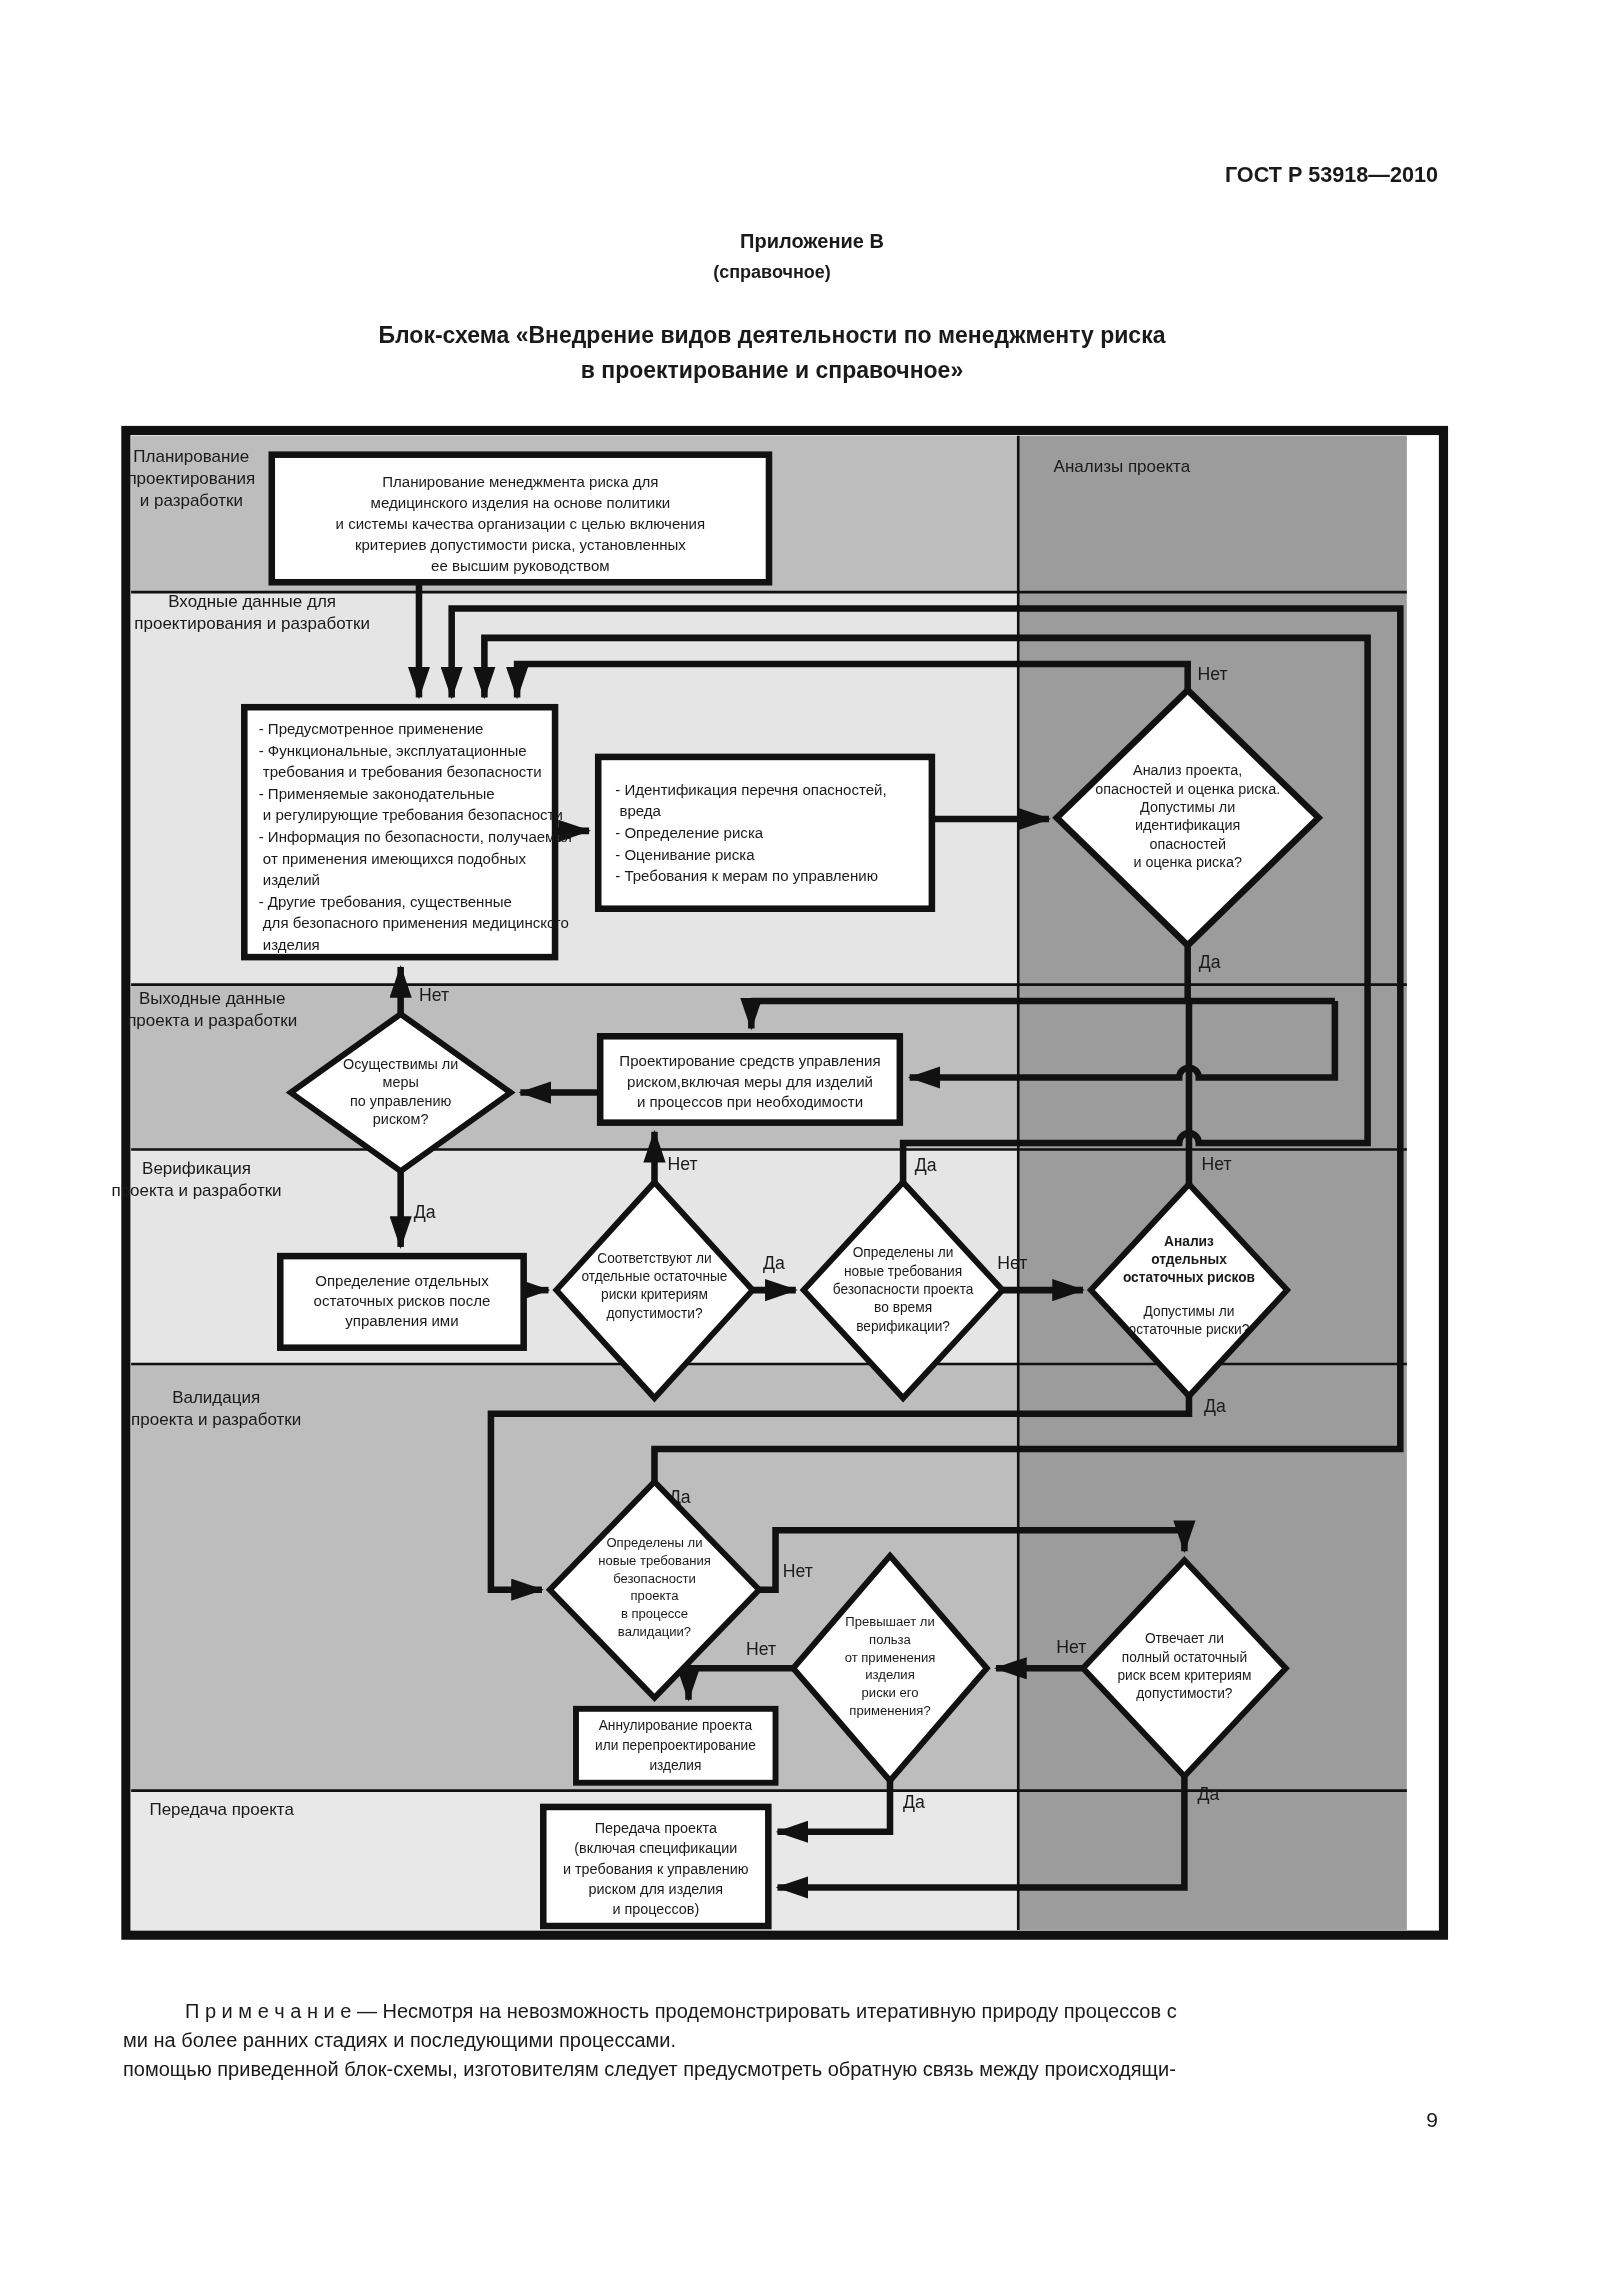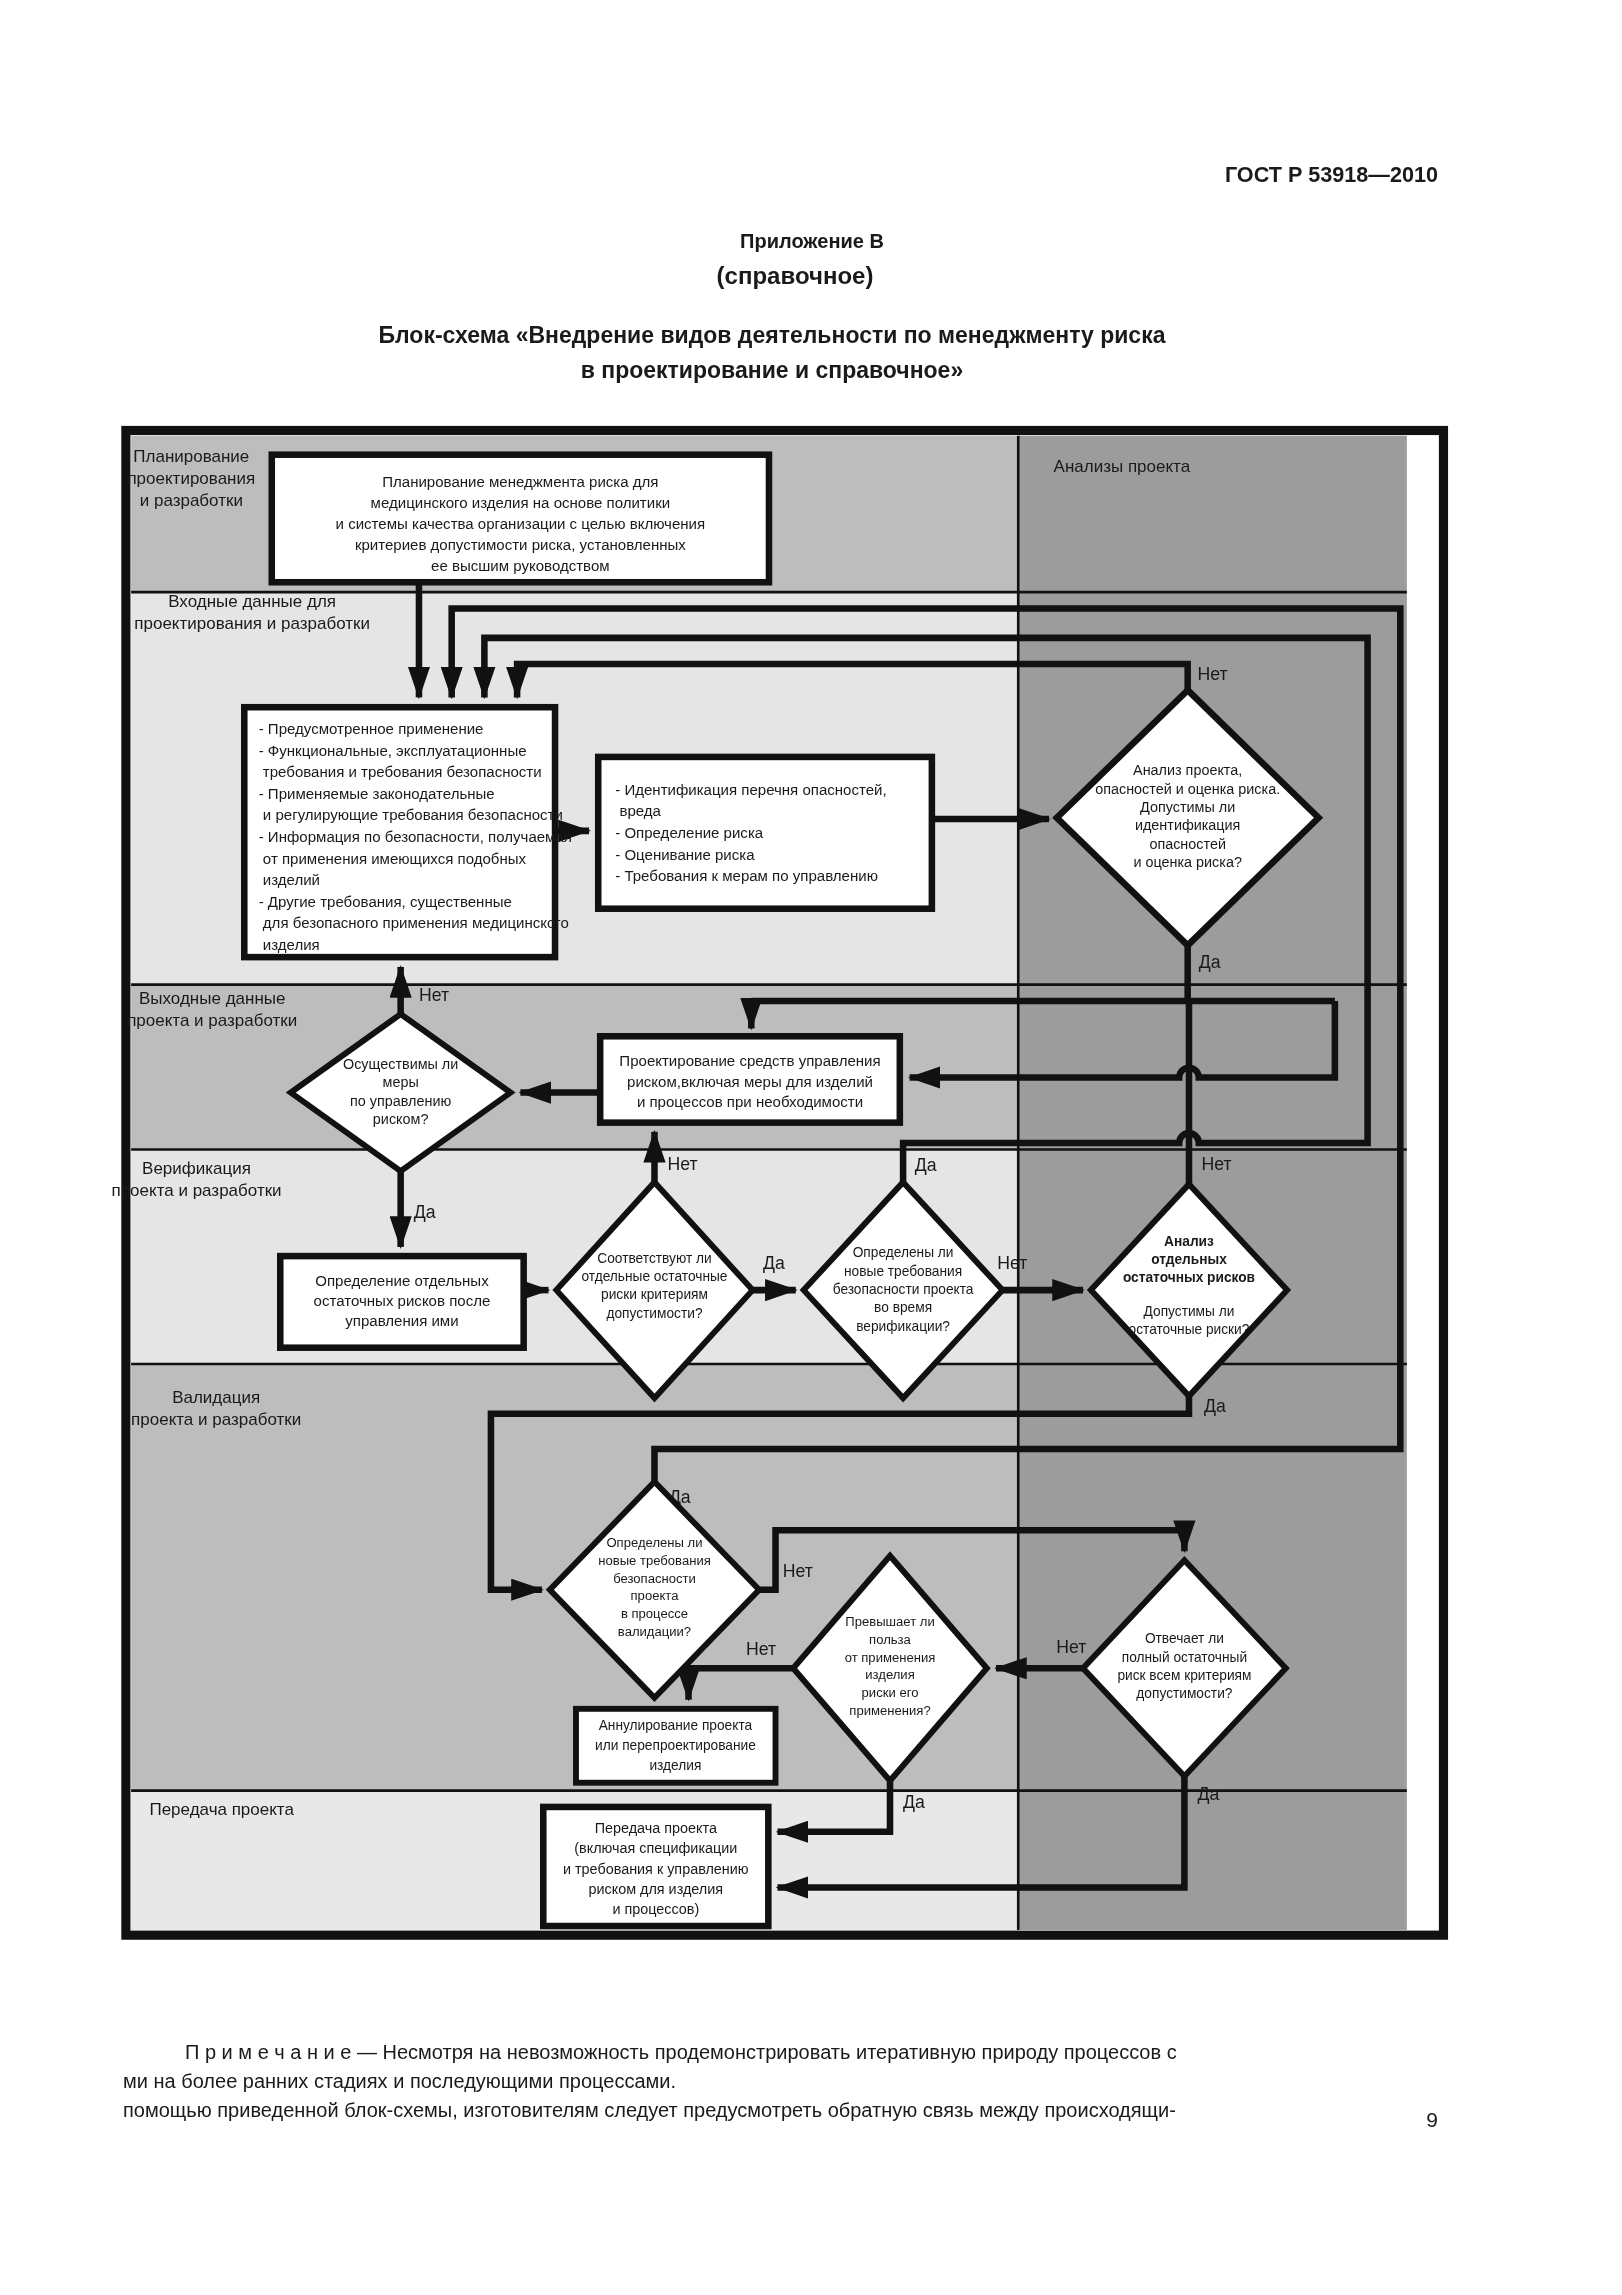--- a/index.html
+++ b/index.html
@@ -1,25 +1,25 @@
 <!DOCTYPE html>
 <html style="font-size:10.5px"><head>
 <meta charset="utf-8">
 <style>
   html,body{margin:0;padding:0;background:#ffffff;}
   body{width:1623px;height:2295px;position:relative;font-family:"Liberation Sans",sans-serif;color:#1a1a1a;}
   .abs{position:absolute;}
   .center-band{left:0;width:1544px;text-align:center;}
   #std-code{top:162px;right:185px;font-size:21.6px;font-weight:bold;}
   #appendix{top:230px;font-size:20px;font-weight:bold;margin-left:40px;}
-  #appendix-note{top:262px;font-size:24px;font-weight:bold;margin-left:23px;}
+  #appendix-note{top:262px;font-size:18px;font-weight:bold;}
   #title1{top:322px;font-size:23px;font-weight:bold;}
   #title2{top:357px;font-size:23px;font-weight:bold;}
   #note-block{top:1997px;left:123px;width:1381px;font-size:20px;line-height:29px;}
-  #note-block .indent{padding-left:62px;margin-top:41px;}
+  #note-block .indent{padding-left:62px;}
   #page-num{top:2108px;right:185px;font-size:21px;}
   svg text{fill:#1a1a1a;}
 </style>
 </head>
 <body>
 
 <div class="abs" id="std-code">ГОСТ Р 53918—2010</div>
 <div class="abs center-band" id="appendix">Приложение В</div>
 <div class="abs center-band" id="appendix-note">(справочное)</div>
 <div class="abs center-band" id="title1">Блок-схема «Внедрение видов деятельности по менеджменту риска</div>

